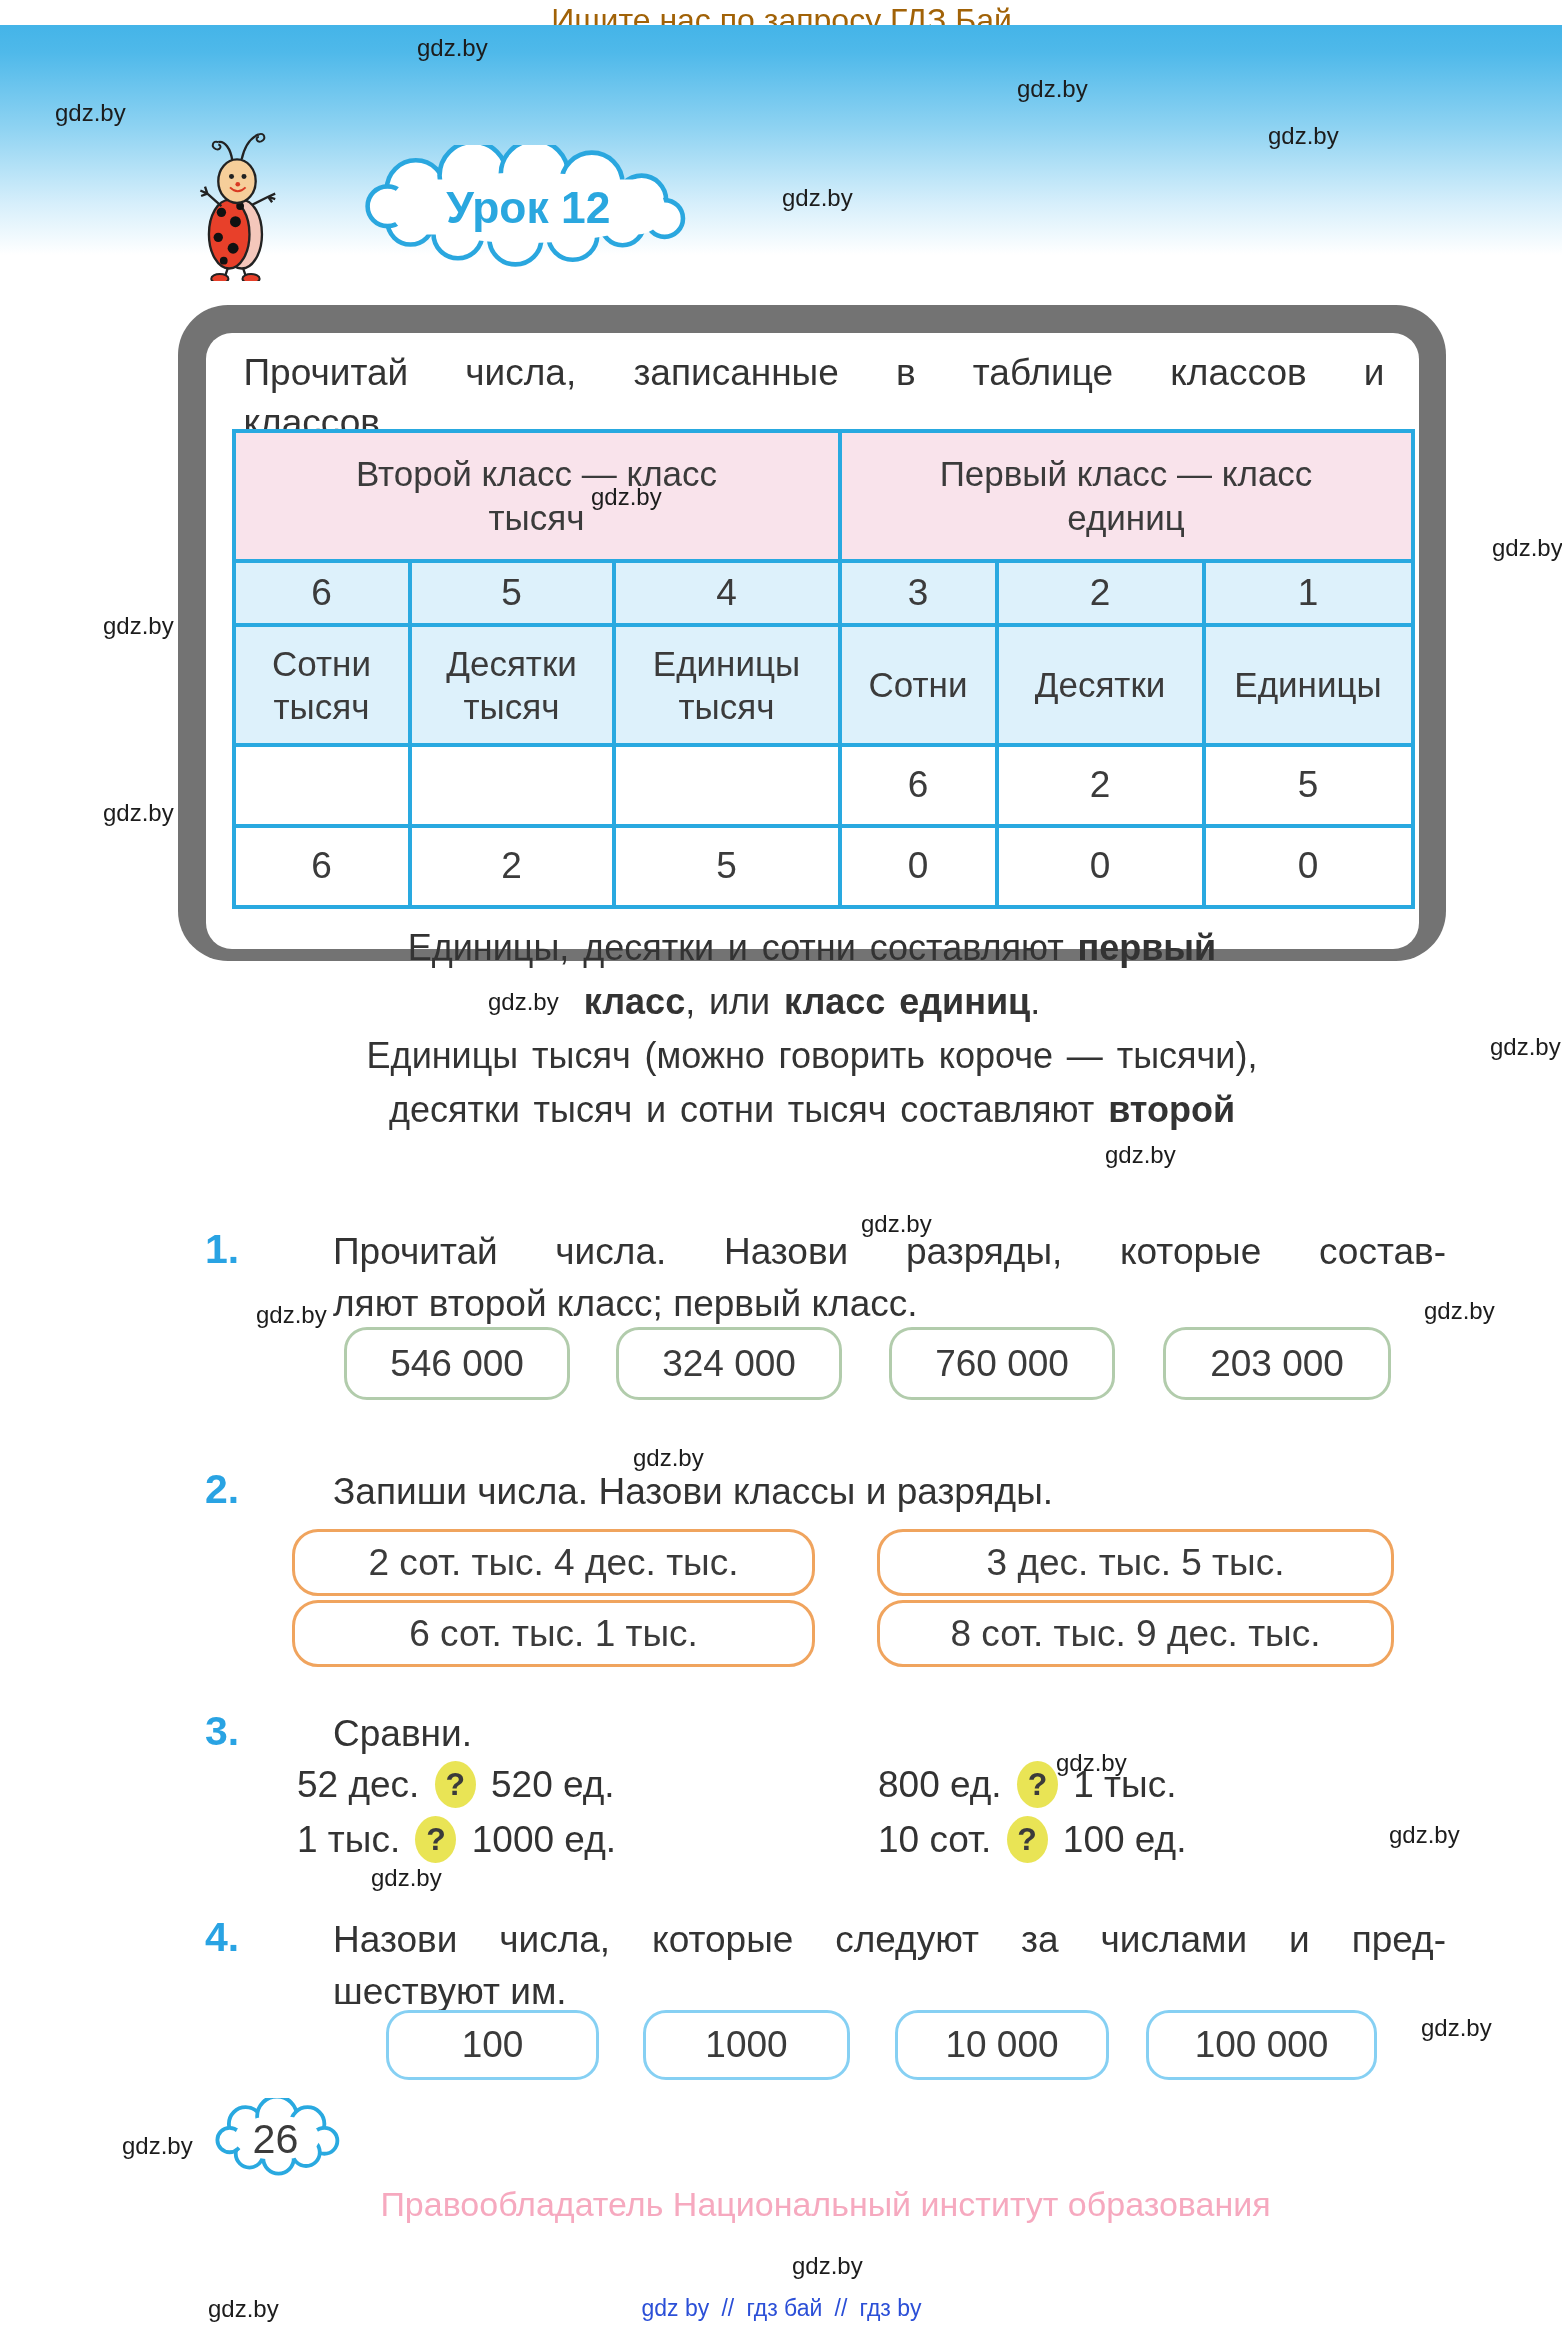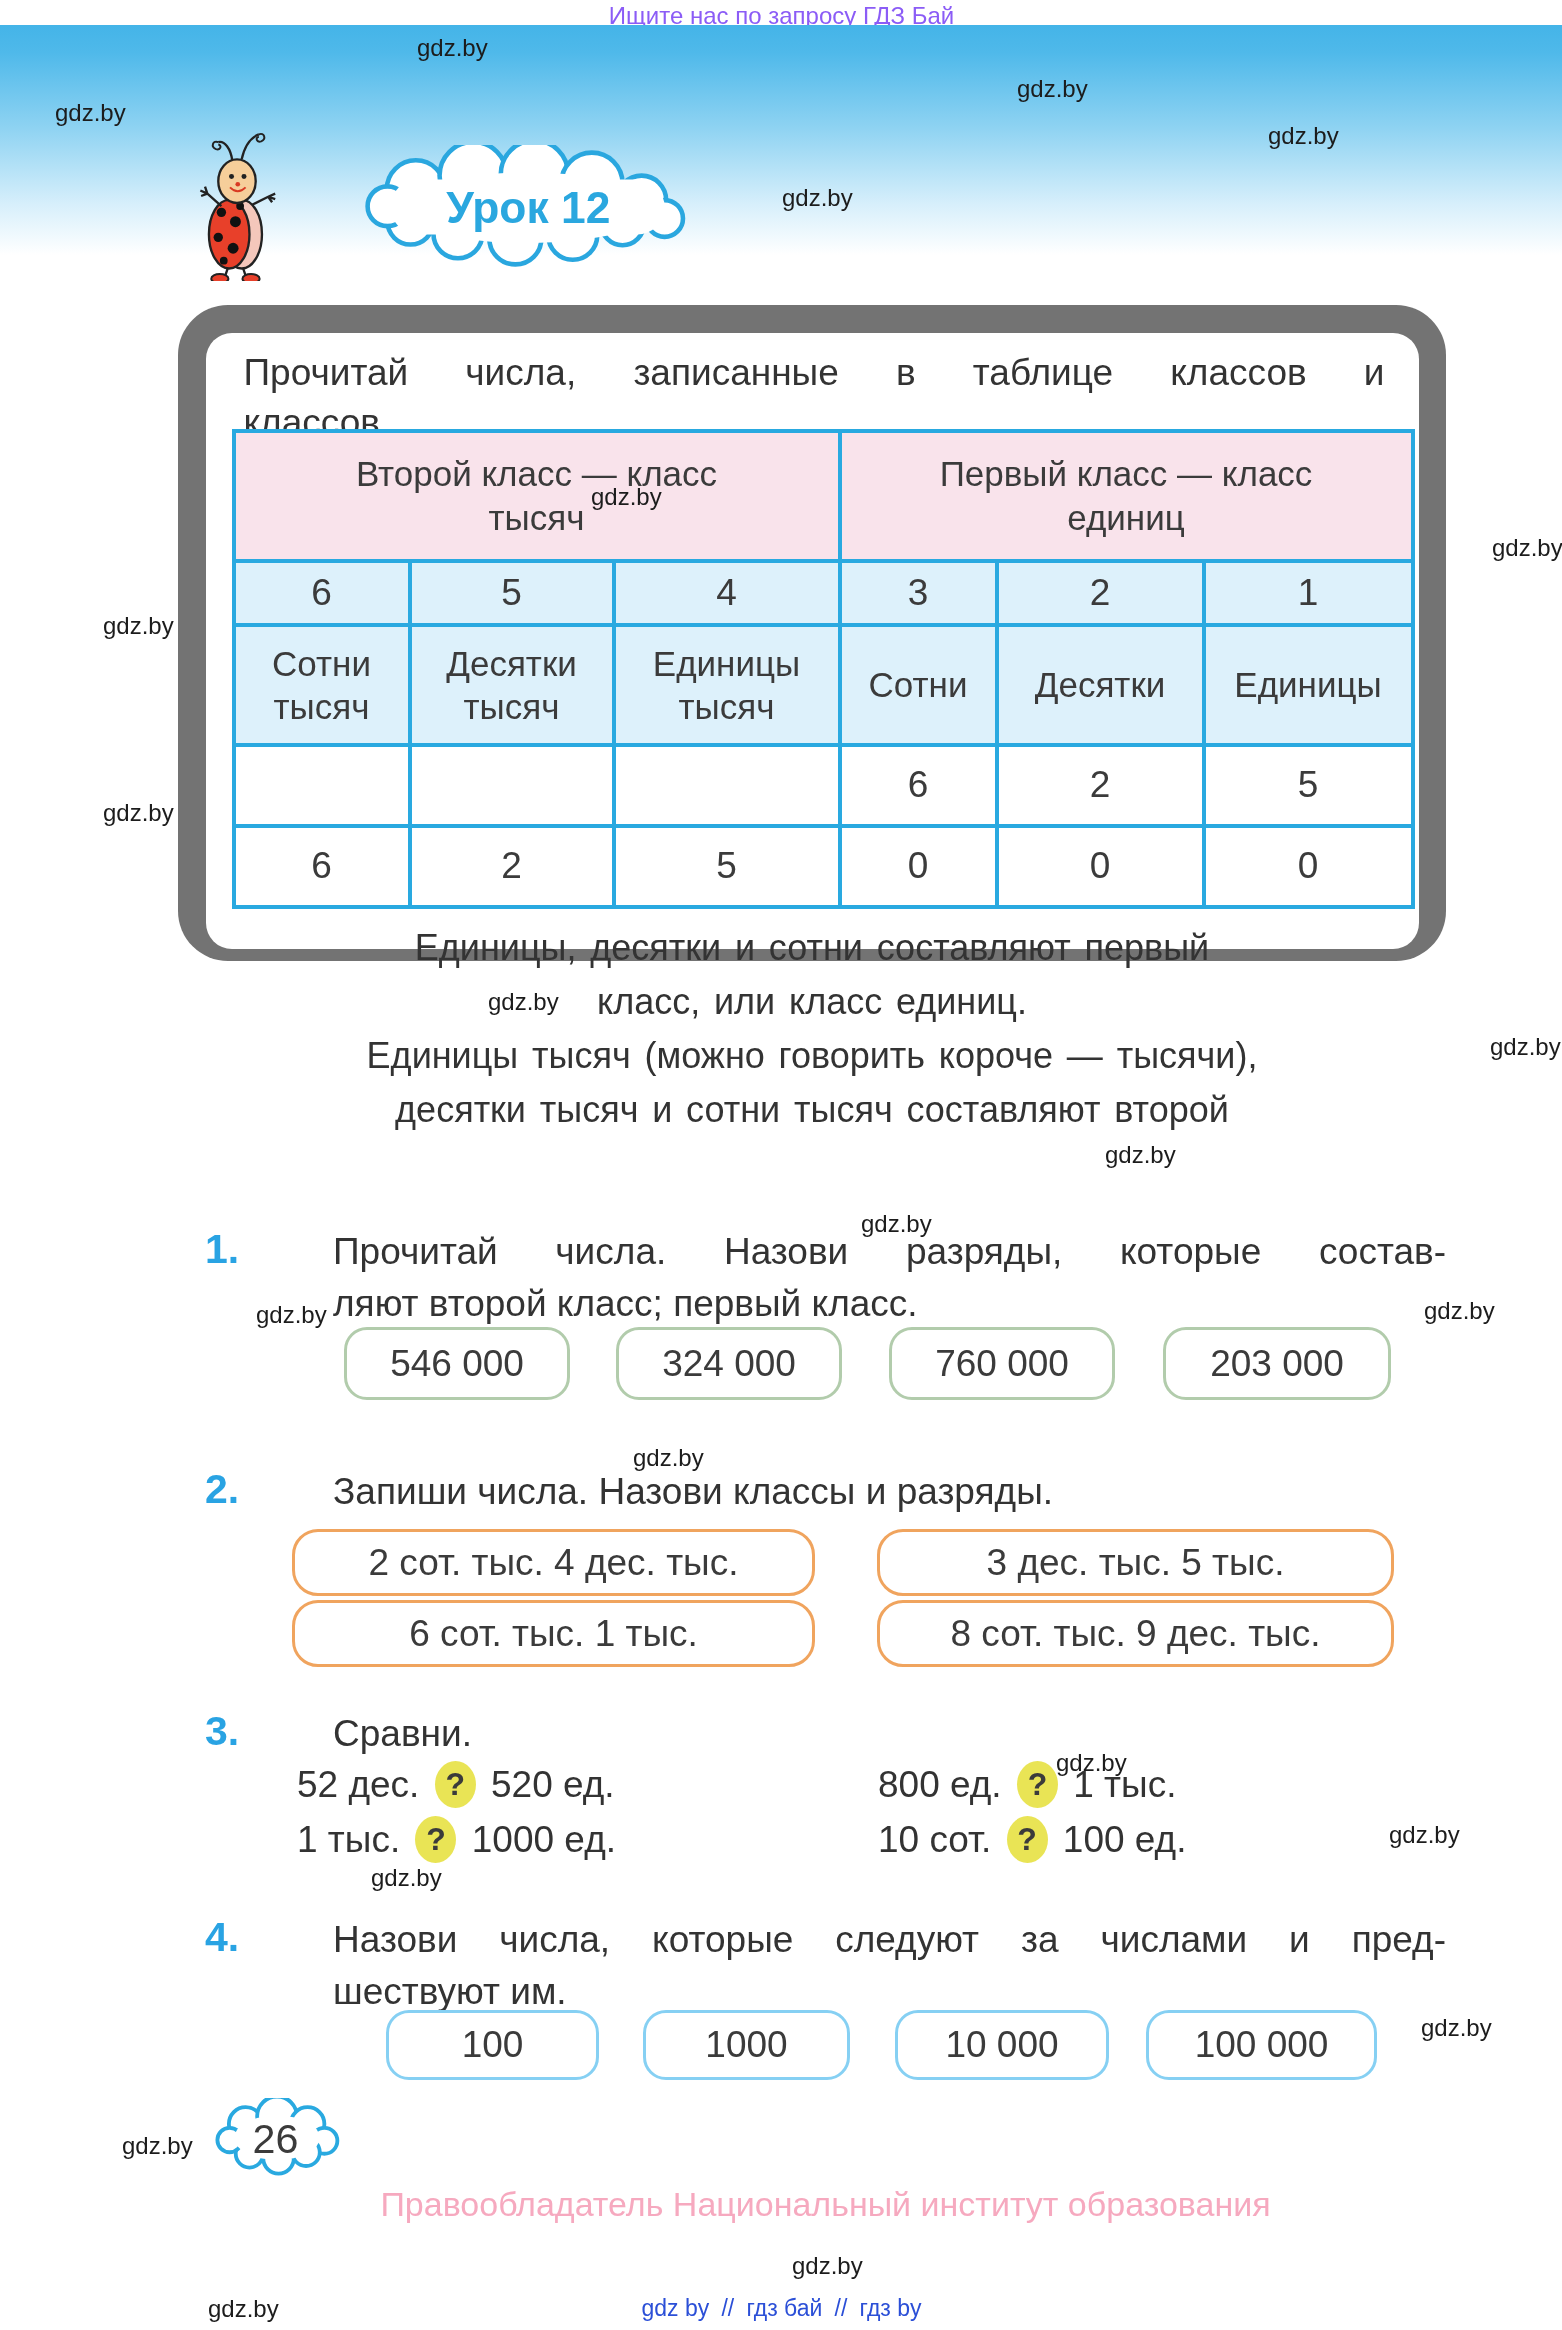--- a/index.html
+++ b/index.html
@@ -1,20 +1,20 @@
 <!DOCTYPE html>
 <html style="font-size:12.2px"><head>
 <meta charset="utf-8">
 <style>
   html,body{margin:0;padding:0;background:#ffffff;}
   body{font-family:"Liberation Sans","DejaVu Sans",sans-serif;color:#3b3b3b;}
   .canvas{position:relative;width:1563px;height:2330px;background:#ffffff;overflow:hidden;}
 
   .notice{position:absolute;top:1.5px;left:0;width:100%;text-align:center;
-          font-size:24px;color:#8b5cf6;}
+          font-size:32px;color:#a16207;}
 
   .hero{position:absolute;top:24.5px;left:0;width:100%;height:230px;
         background:linear-gradient(180deg,#44b4e8 0%,#4fb9ea 12%,#8fd3f2 45%,#d7effb 78%,#ffffff 100%);}
 
   .wm{position:absolute;font-size:24px;color:#1c1c1c;white-space:nowrap;z-index:30;}
 
   .ladybug{position:absolute;left:197px;top:125px;width:80px;height:156px;z-index:5;}
   .lesson-cloud{position:absolute;left:343px;top:145px;width:373px;height:124px;z-index:5;}
 
   
@@ -30,21 +30,21 @@
   .pv-table td{border:4.6px solid #29a9e0;text-align:center;vertical-align:middle;
                font-size:35px;color:#3b3b3b;padding:0;}
   .pv-table .pink td{background:#f9e3eb;height:126px;line-height:44px;}
   .hdr-span{display:inline-block;max-width:436px;}
   .pv-table .digits td{background:#ddf1fb;height:60px;font-size:37px;}
   .pv-table .labels td{background:#ddf1fb;height:116px;line-height:43px;}
   .pv-table .vals td{background:#ffffff;height:77px;font-size:37px;}
 
   .rule{position:absolute;left:0;top:588px;width:100%;text-align:center;
         font-size:36px;line-height:54px;color:#333;word-spacing:3.8px;}
-  .b{font-weight:normal;margin-top:32px;}
+  .b{font-weight:bold;margin-top:32px;}
 
   
   .ex-num{position:absolute;left:205px;font-size:41px;font-weight:bold;color:#29a3e3;z-index:4;}
   .ex-text{position:absolute;left:297px;width:1113px;font-size:37px;line-height:52px;color:#333;z-index:4;margin-left:36px;}
   .just{text-align:justify;text-align-last:justify;}
 
   .card{position:absolute;box-sizing:border-box;background:#fff;display:flex;
         align-items:center;justify-content:center;font-size:37px;color:#3b3b3b;z-index:4;}
   .card.green{border:3.8px solid #b2ccac;border-radius:23px;}
   .card.orange{border:3.8px solid #f0a45e;border-radius:26px;}

